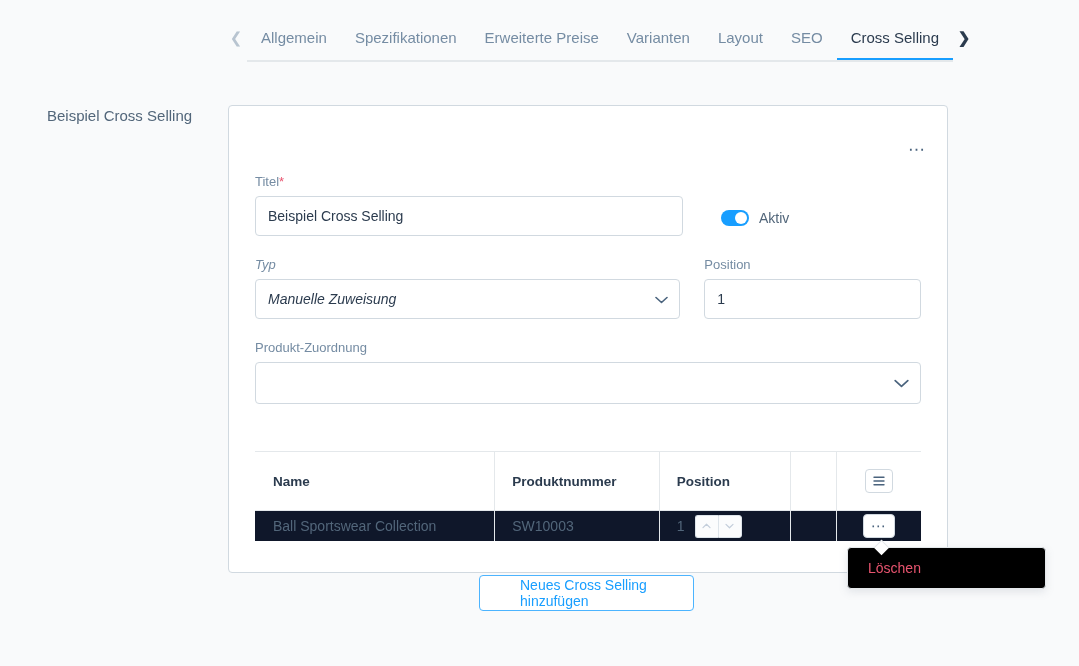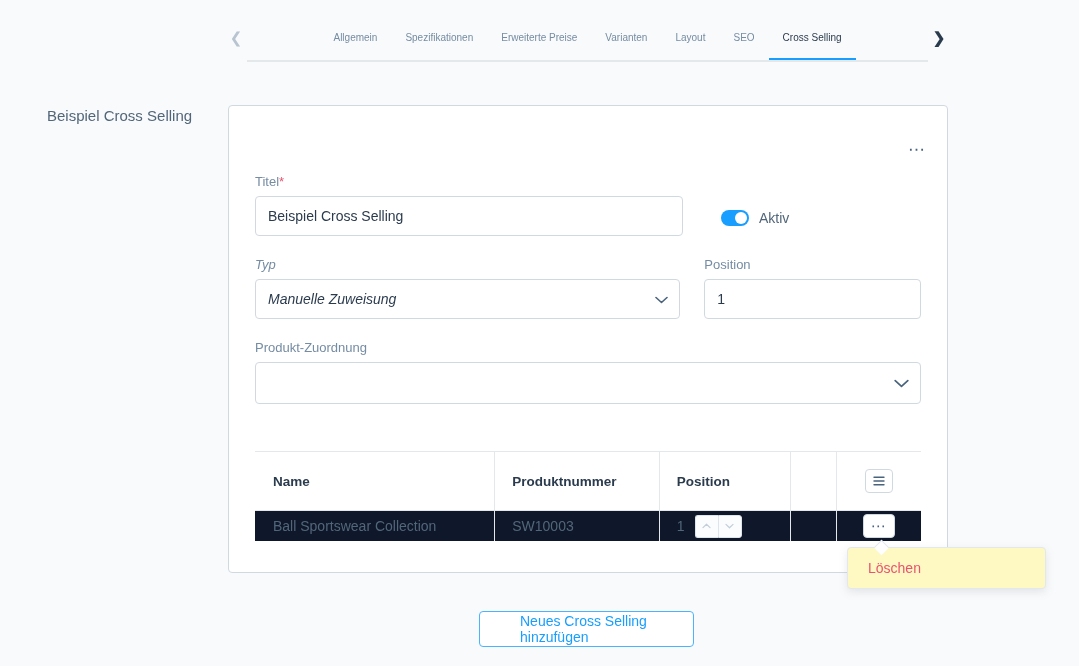--- a/index.html
+++ b/index.html
@@ -44,21 +44,21 @@
     align-items: flex-start;
     justify-content: center;
     border-bottom: 2px solid #e4e8eb;
     height: 42px;
     position: relative;
   }
   .tab {
     padding: 0 14px;
     height: 40px;
     line-height: 40px;
-    font-size: 10px;
+    font-size: 15px;
     color: #758ca3;
     white-space: nowrap;
     cursor: pointer;
     position: relative;
   }
   .tab.active {
     color: #2b3b4e;
   }
   .tab.active::after {
     content: "";
@@ -278,21 +278,21 @@
   .step.up { border-radius: 3px 0 0 3px; border-right: none; }
   .step.down { border-radius: 0 3px 3px 0; }
 
   
   .ctx {
     position: absolute;
     left: 847px;
     top: 547px;
     width: 197px;
     height: 40px;
-    background: #fef9c3;
+    background: #000000;
     border: 1px solid #e4e8eb;
     border-radius: 4px;
     box-shadow: 0 3px 9px rgba(120,135,150,0.18);
     display: flex;
     align-items: center;
     z-index: 20;
   }
   .ctx::before {
     content: "";
     position: absolute;
@@ -310,21 +310,21 @@
     color: #e8546f;
     cursor: pointer;
     width: 100%;
     box-sizing: border-box;
   }
 
   
   .add-btn {
     position: absolute;
     left: 479px;
-    top: 611px;
+    top: 575px;
     width: 215px;
     height: 36px;
     border: 1px solid #4cb4ff;
     border-radius: 4px;
     background: #fff;
     color: #189eff;
     font-size: 14px;
     display: flex;
     align-items: center;
     justify-content: center;

